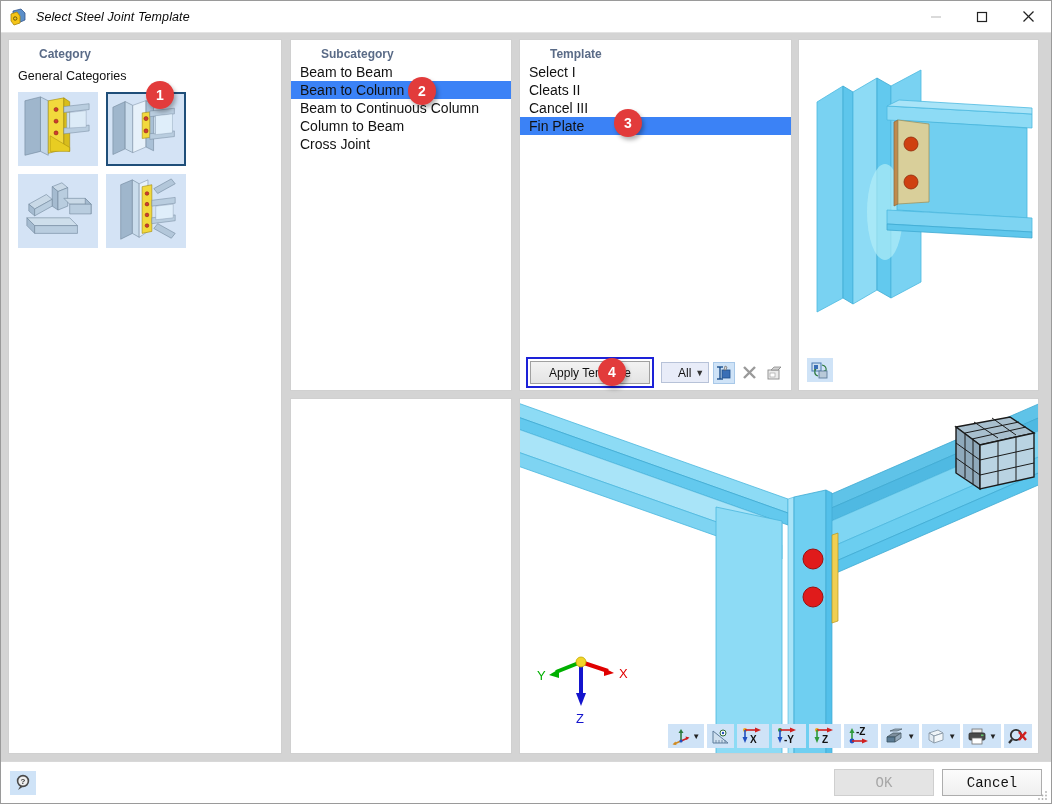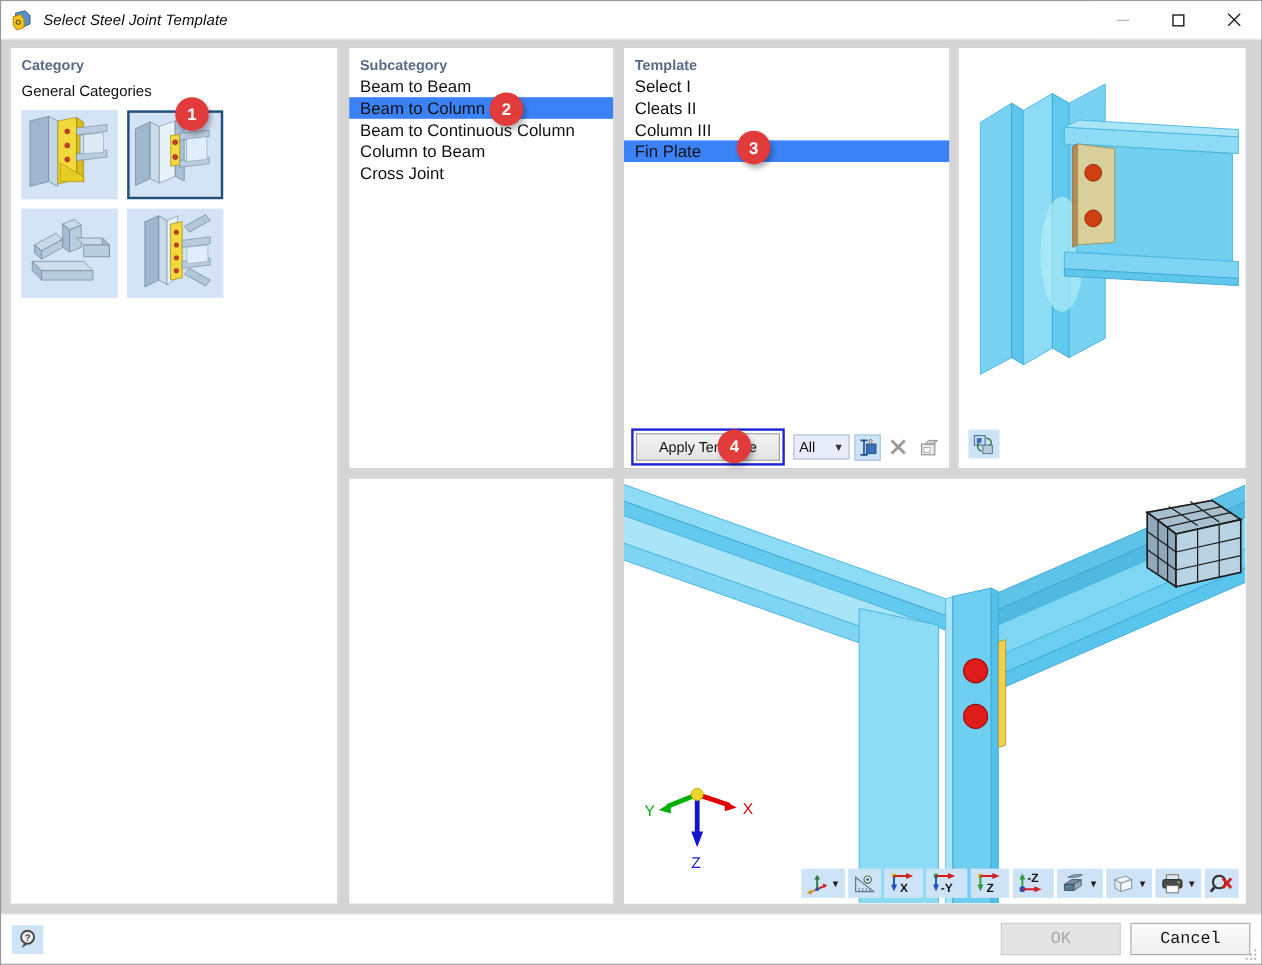--- a/index.html
+++ b/index.html
@@ -76,20 +76,21 @@
     background: #ffffff;
     border: 1px solid #d0d0d0;
     box-sizing: border-box;
   }
 
   .panel-title {
     color: #5a6b87;
     font-weight: bold;
     font-size: 12px;
     padding: 7px 0 0 9px;
+    margin-left: 21px;
   }
 
   
   #category-panel { left: 7px;  top: 6px;  width: 274px; height: 715px; }
   #subcategory-panel { left: 289px; top: 6px; width: 222px; height: 352px; }
   #template-panel { left: 518px; top: 6px; width: 273px; height: 352px; }
   #preview-panel { left: 797px; top: 6px; width: 241px; height: 352px; }
   #lower-left-panel { left: 289px; top: 365px; width: 222px; height: 356px; }
   #viewport-panel { left: 518px; top: 365px; width: 520px; height: 356px; }
 
@@ -165,21 +166,21 @@
   .combo {
     margin-left: 7px;
     width: 52px;
     height: 21px;
     background: #e8ecf8;
     border: 1px solid #b7c2d8;
     display: flex;
     align-items: center;
     font-size: 12px;
     color: #111;
-    padding-left: 4px;
+    padding-left: 16px;
     box-sizing: border-box;
     position: relative;
   }
   .combo .chev {
     margin-left: auto;
     margin-right: 4px;
     font-size: 9px;
     color: #333;
   }
   .icon-btn {
@@ -412,21 +413,21 @@
         <div class="list-item">Column to Beam</div>
         <div class="list-item">Cross Joint</div>
       </div>
     </div>
 
     <div class="panel" id="template-panel">
       <div class="panel-title">Template</div>
       <div class="list">
         <div class="list-item">Select I</div>
         <div class="list-item">Cleats II</div>
-        <div class="list-item">Column III</div>
+        <div class="list-item">Cancel III</div>
         <div class="list-item selected">Fin Plate</div>
       </div>
 
       <div class="tpl-footer">
         <div class="apply-wrap">
           <div class="apply-btn">Apply Template</div>
         </div>
         <div class="combo">
           <span>All</span>
           <span class="chev">▼</span>

